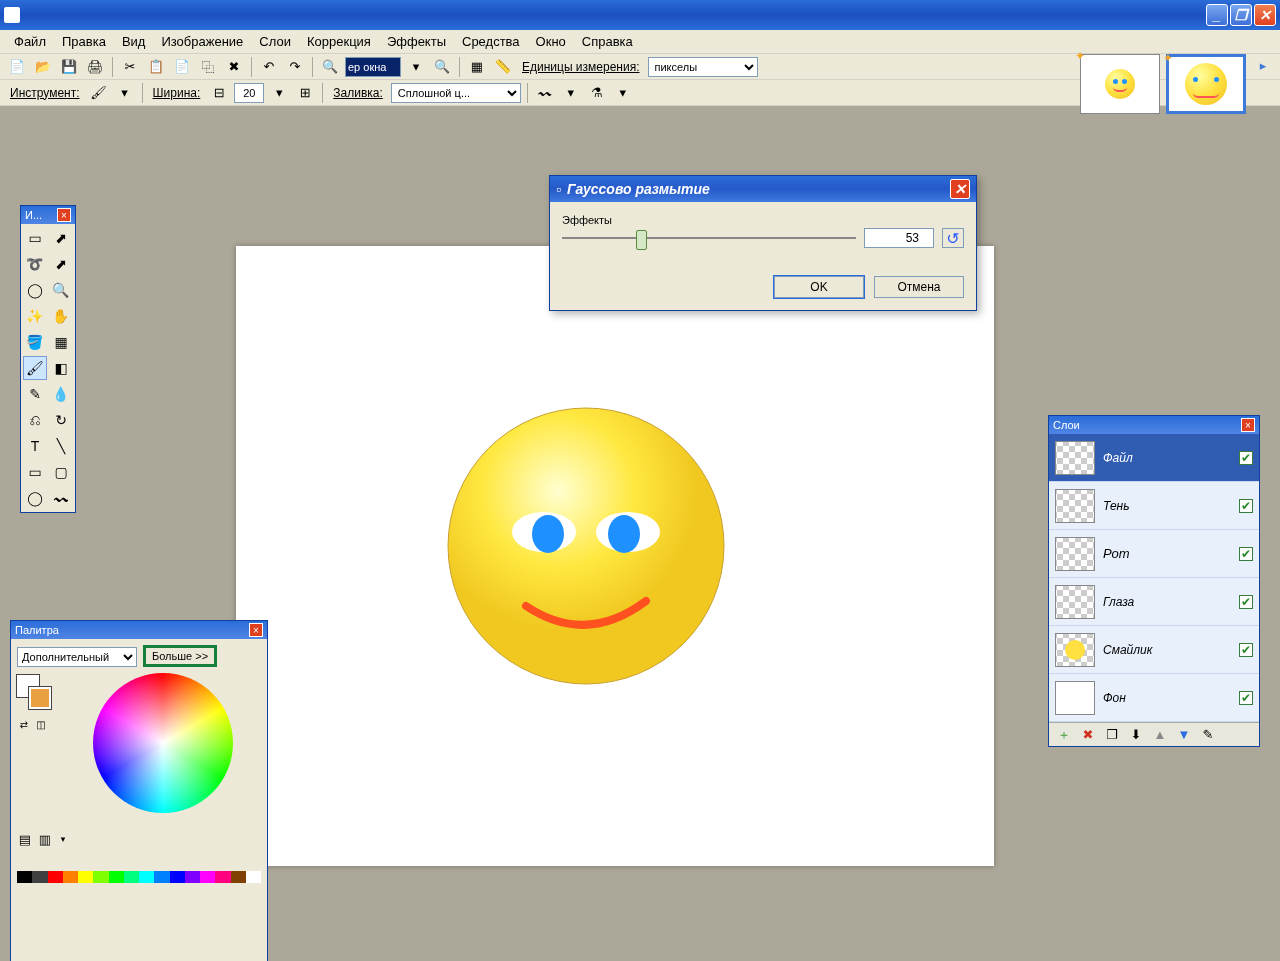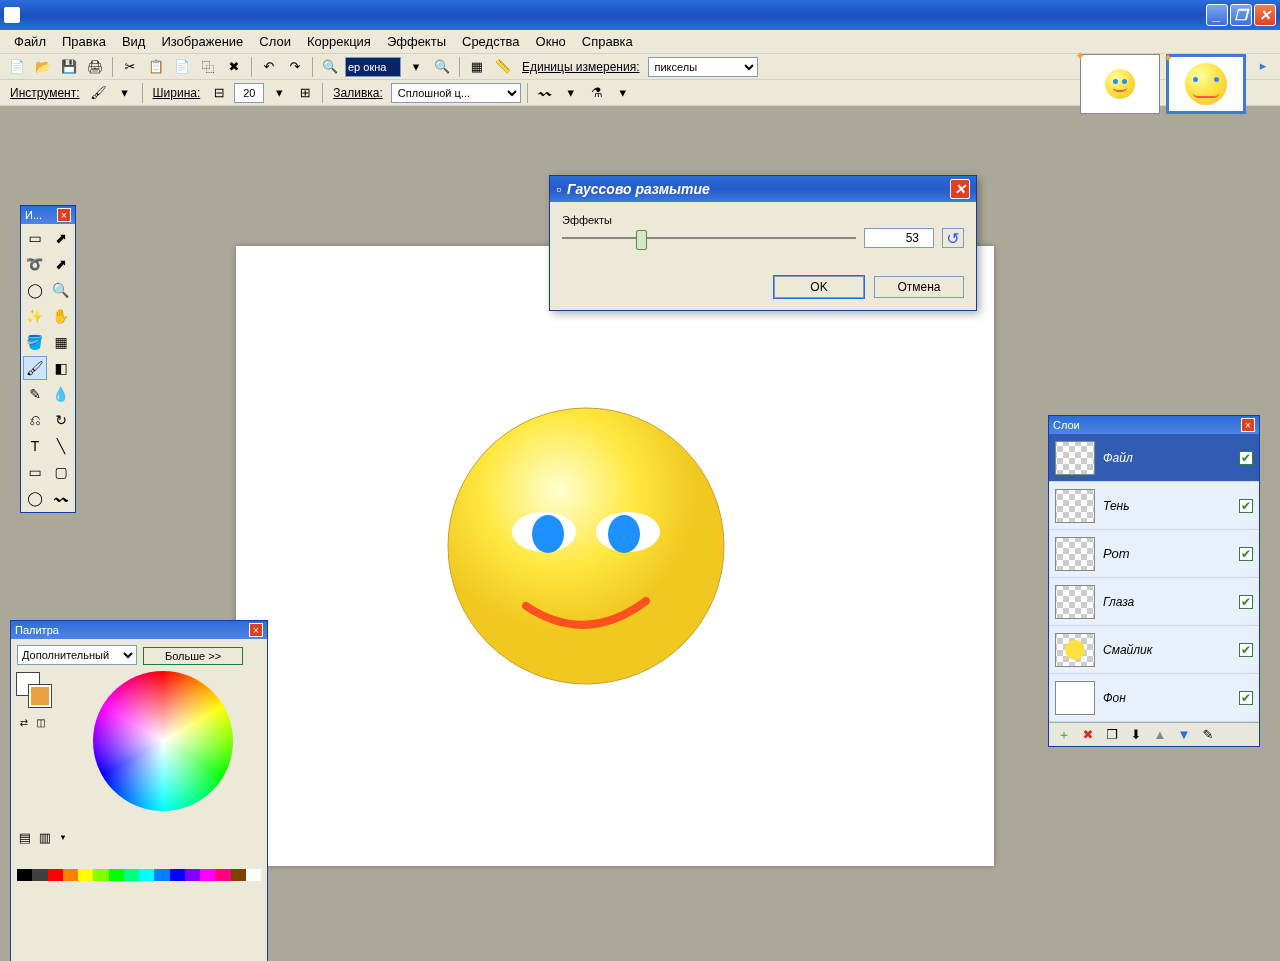--- a/index.html
+++ b/index.html
@@ -41,21 +41,21 @@
 
 .tools{left:20px;top:205px;width:56px;}
 .tools .grid{display:grid;grid-template-columns:1fr 1fr;padding:2px;gap:2px;}
 .tools .tool{width:24px;height:24px;display:flex;align-items:center;justify-content:center;border:1px solid transparent;cursor:pointer;font-size:14px;}
 .tools .tool.sel{border:1px solid #7a9cd3;background:#cde6ff;}
 
 
 .palette{left:10px;top:620px;width:258px;height:382px;}
 .palette .body{padding:6px;}
 .palsel{width:120px;height:20px;border:1px solid #7f9db9;background:#fff;font-size:11px;}
-.morebtn{border:1px solid #15803d;background:#ece9d8;font-size:11px;padding:2px 21px;margin-left:6px;cursor:pointer;}
+.morebtn{border:3px solid #15803d;background:#ece9d8;font-size:11px;padding:2px 6px;margin-left:6px;cursor:pointer;}
 .swatches{position:relative;width:36px;height:36px;margin-top:8px;}
 .swatches .sw{position:absolute;width:22px;height:22px;border:2px solid #fff;outline:1px solid #444;}
 .wheel{width:140px;height:140px;border-radius:50%;margin:6px auto 0;background:conic-gradient(red,yellow,lime,cyan,blue,magenta,red);position:relative;}
 .wheel::after{content:"";position:absolute;inset:0;border-radius:50%;background:radial-gradient(circle,#fff 0%,rgba(255,255,255,0) 70%);}
 .palstrip{display:flex;height:12px;margin-top:24px;}
 .palstrip div{flex:1;}
 
 
 .layers{right:20px;top:415px;width:212px;}
 .layers .body{background:#e8f0fb;}

